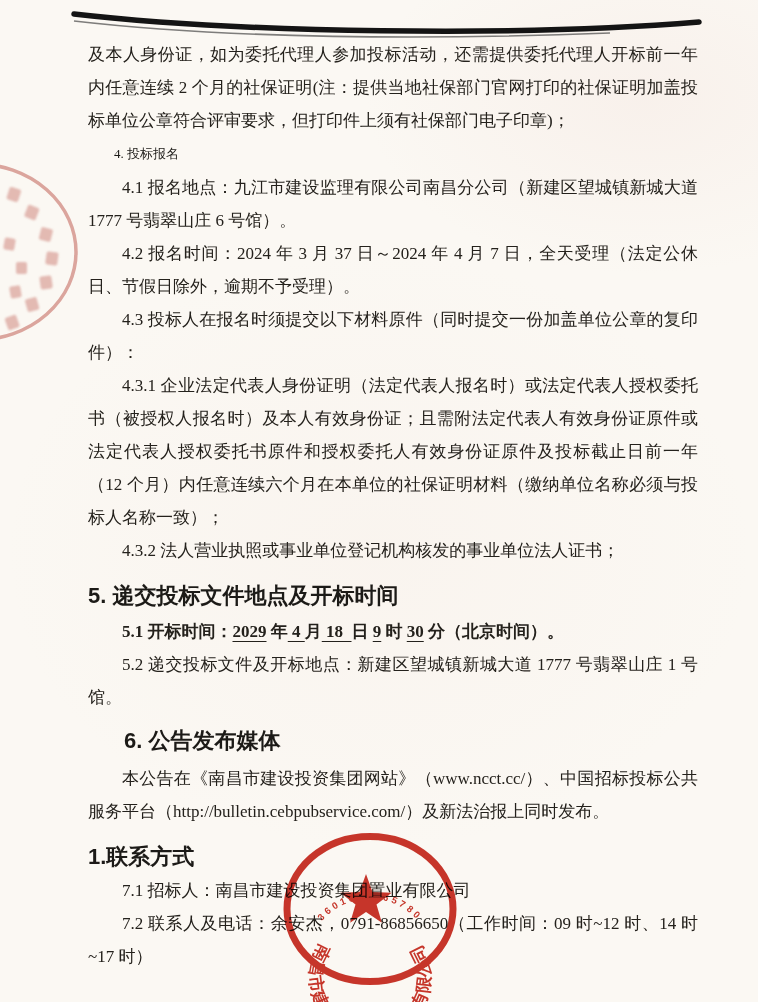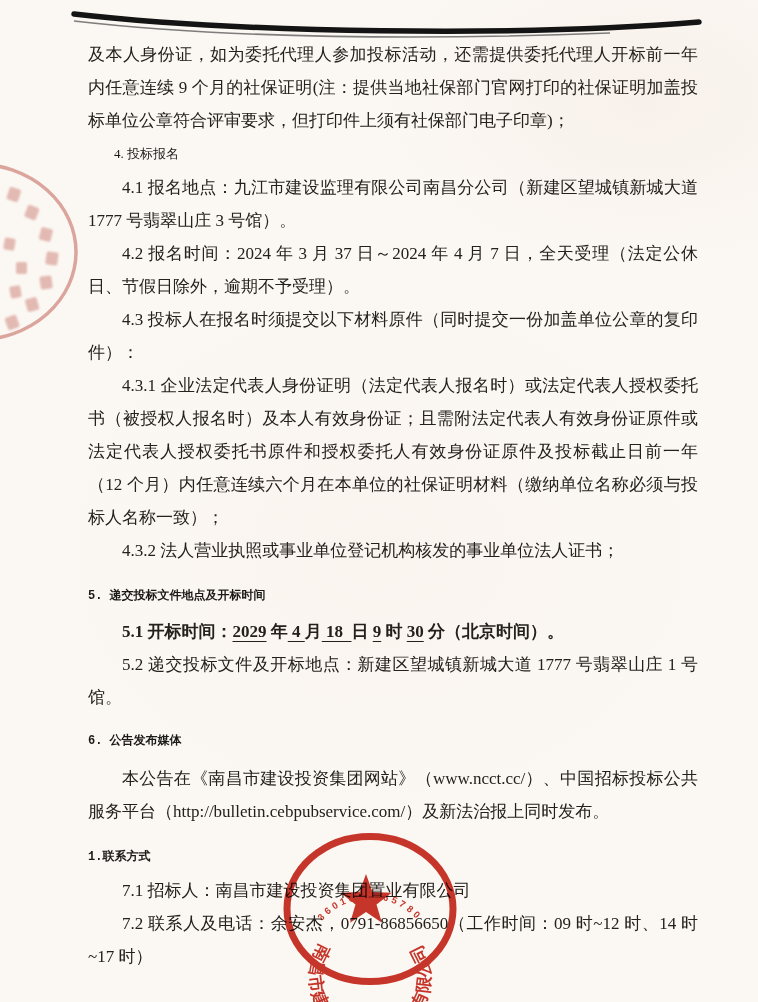--- a/index.html
+++ b/index.html
@@ -17,41 +17,41 @@
   }
   .textblock{
     position:absolute;left:0;top:0;width:758px;
     padding:38px 60px 0 88px;box-sizing:border-box;
     color:#24211c;font-size:17px;line-height:33px;
     text-align:justify;
   }
   p{margin:0;text-indent:2em;}
   p.noindent{text-indent:0;}
   h2{
-    margin:0;font-size:12px;line-height:34px;font-weight:700;
-    font-family:Liberation Mono, monospace;
+    margin:0;font-size:22px;line-height:34px;font-weight:700;
+    font-family:Liberation Sans, sans-serif;
     color:#1c1a17;text-indent:0;
   }
   h2.h4style{font-family:"Liberation Serif","DejaVu Serif",serif;font-weight:400;font-size:13px;text-indent:2em;}
-  .mt1{margin-top:10px;} .mt2{margin-top:12px;}
+  .mt1{margin-top:10px;margin-left:36px;} .mt2{margin-top:12px;}
   .mb1{margin-bottom:2px;} .mb2{margin-bottom:4px;}
   .u{text-decoration:underline;text-underline-offset:4px;white-space:pre;}
   .runs span{white-space:pre;font-weight:bold;}
   svg.overlay{position:absolute;inset:0;pointer-events:none;}
   .sealwrap{mix-blend-mode:multiply;}
 </style>
 </head>
 <body>
 
 <div class="page">
 
   <div class="textblock">
-    <p class="noindent">及本人身份证，如为委托代理人参加投标活动，还需提供委托代理人开标前一年内任意连续 9 个月的社保证明(注：提供当地社保部门官网打印的社保证明加盖投标单位公章符合评审要求，但打印件上须有社保部门电子印章)；</p>
+    <p class="noindent">及本人身份证，如为委托代理人参加投标活动，还需提供委托代理人开标前一年内任意连续 2 个月的社保证明(注：提供当地社保部门官网打印的社保证明加盖投标单位公章符合评审要求，但打印件上须有社保部门电子印章)；</p>
     <h2 class="h4style">4. 投标报名</h2>
-    <p>4.1 报名地点：九江市建设监理有限公司南昌分公司（新建区望城镇新城大道 1777 号翡翠山庄 3 号馆）。</p>
+    <p>4.1 报名地点：九江市建设监理有限公司南昌分公司（新建区望城镇新城大道 1777 号翡翠山庄 6 号馆）。</p>
     <p>4.2 报名时间：2024 年 3 月 37 日～2024 年 4 月 7 日，全天受理（法定公休日、节假日除外，逾期不予受理）。</p>
     <p>4.3 投标人在报名时须提交以下材料原件（同时提交一份加盖单位公章的复印件）：</p>
     <p>4.3.1 企业法定代表人身份证明（法定代表人报名时）或法定代表人授权委托书（被授权人报名时）及本人有效身份证；且需附法定代表人有效身份证原件或法定代表人授权委托书原件和授权委托人有效身份证原件及投标截止日前一年（12 个月）内任意连续六个月在本单位的社保证明材料（缴纳单位名称必须与投标人名称一致）；</p>
     <p>4.3.2 法人营业执照或事业单位登记机构核发的事业单位法人证书；</p>
     <h2 class="mt2 mb1">5. 递交投标文件地点及开标时间</h2>
     <p class="runs">
       <span>5.1 开标时间：</span><span class="u">2029</span><span> 年</span><span class="u"> 4 </span><span>月</span><span class="u"> 18  </span><span>日 </span><span class="u">9</span><span> 时 </span><span class="u">30</span><span> 分（北京时间）。</span>
     </p>
     <p>5.2 递交投标文件及开标地点：新建区望城镇新城大道 1777 号翡翠山庄 1 号馆。</p>
     <h2 class="mt1 mb2">6. 公告发布媒体</h2>

